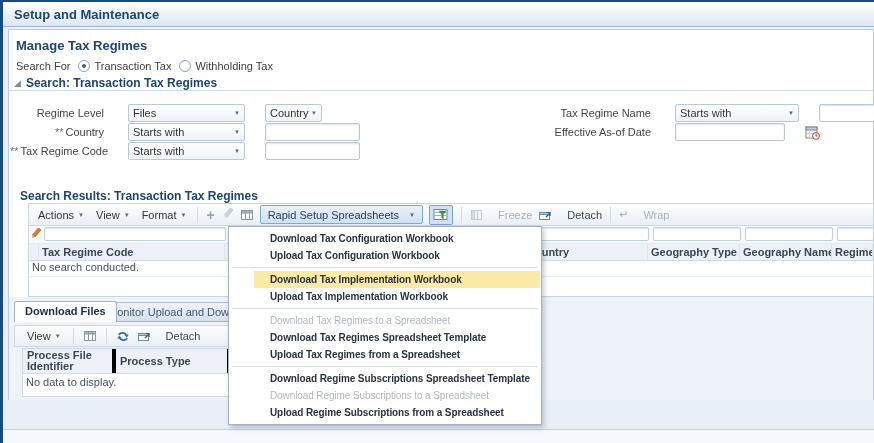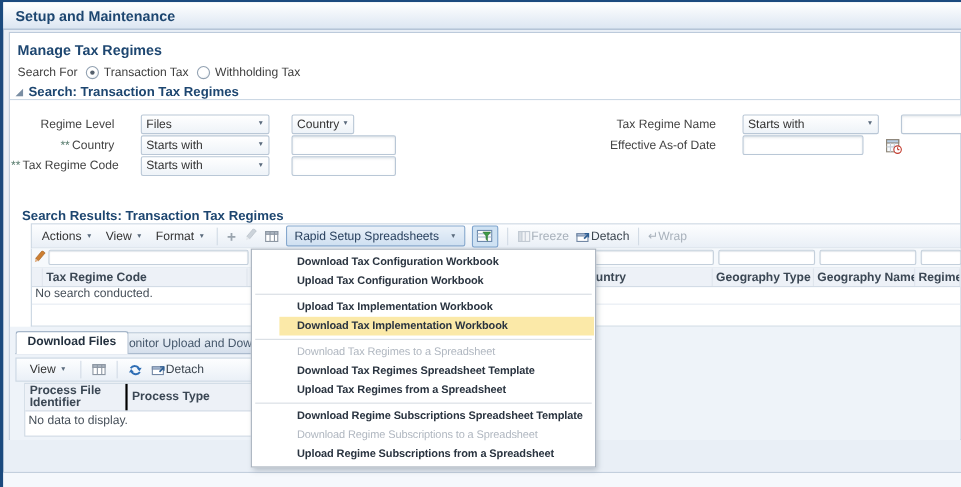--- a/index.html
+++ b/index.html
@@ -51,21 +51,21 @@
   
   #toolbar1 { left:28px; top:203px; width:846px; height:23px; border:1px solid #ccd7e3;
     background:linear-gradient(#fdfeff,#e9eff6); display:flex; align-items:center; padding:0 6px; gap:6px; }
   .tmenu { display:flex; align-items:center; gap:4px; color:#333; padding:1px 3px; }
   .tsep { width:1px; height:16px; background:#d2dbe5; margin:0 2px; }
   .plus { color:#9aa4ae; font-weight:bold; font-size:14px; line-height:12px; }
   .rssbtn { display:flex; align-items:center; gap:10px; border:1px solid #84a7cd; border-radius:2px;
     background:linear-gradient(#eaf1f9,#cfe0f1); padding:0 7px; height:19px; color:#29415e; }
   .qbebtn { width:24px; height:20px; border:1px solid #7ea3cc; border-radius:2px; background:#cfe2f3;
     display:flex; align-items:center; justify-content:center; }
-  .tbtn { display:flex; align-items:center; gap:0; color:#3c4650; }
+  .tbtn { display:flex; align-items:center; gap:15px; color:#3c4650; }
   .tbtn.dis { color:#a8b1bb; }
 
   
   #table1 { left:28px; top:226px; width:846px; height:71px; border:1px solid #c9d5e2; border-top:none; background:#fff; }
   #filterRow { display:flex; height:18px; background:#f6f9fc; border-bottom:1px solid #e1e8f0; }
   .pcell { width:14px; display:flex; align-items:center; justify-content:center; }
   .fcell { padding:1px 2px; flex:0 0 auto; }
   .finput { width:100%; height:14px; border:1px solid #c3cfdb; border-radius:2px; background:#fff;
     box-shadow:inset 0 1px 1px rgba(140,160,180,.25); font:10px "Liberation Sans",sans-serif; }
   #headerRow { display:flex; height:17px; background:#edf1f7; border-bottom:1px solid #d3dce6; align-items:stretch; }
@@ -81,21 +81,21 @@
     border:1px solid #9fb1c5; border-bottom:none; border-radius:3px 3px 0 0;
     font-weight:bold; color:#24313f; z-index:2; }
   #tabInactive { left:97px; top:302px; height:19px; width:215px; padding:3px 10px 0;
     background:linear-gradient(#eef3f8,#d5dfec); border:1px solid #aebecf; border-bottom:none;
     border-radius:3px 3px 0 0; color:#46586c; white-space:nowrap; overflow:hidden; z-index:1; }
   #tabLine { left:14px; top:321px; width:444px; height:1px; background:#a3b5c9; z-index:1; }
   #toolbar2 { left:14px; top:325px; width:444px; height:22px; border:1px solid #ccd7e3;
     background:linear-gradient(#fdfeff,#eaf0f7); display:flex; align-items:center; gap:7px; padding:0 9px; }
   #table2 { left:22px; top:348px; width:436px; height:49px; border:1px solid #ccd7e3; background:#fff; }
   #h2row { display:flex; background:#edf1f7; border-bottom:1px solid #d3dce6; height:25px; }
-  .hcell2 { padding:1px 4px; font-weight:bold; color:#3b4754; border-right:2px solid #000000;
+  .hcell2 { padding:1px 4px; font-weight:bold; color:#3b4754; border-right:4px solid #000000;
     line-height:11px; display:flex; align-items:center; flex:0 0 auto; }
   .n2row { height:15px; padding-left:3px; color:#47505a; display:flex; align-items:center; }
 
   #divider { left:3px; top:429px; width:871px; height:1px; background:#c3cfdd; }
   #belowDivider { left:3px; top:430px; width:871px; height:13px; background:#f5f8fc; }
 
   
   #menu { left:228px; top:226px; min-width:244px; width:max-content; background:#fff;
     border:1px solid #a7b1bd; box-shadow:2px 3px 5px rgba(80,95,110,.35); padding:3px 1px; z-index:50; }
   .mitem { font-size:10px; font-weight:600; letter-spacing:-0.1px; color:#2a3440;
@@ -343,22 +343,22 @@
     </div>
 </div>
 
 <div class="abs" id="divider"></div>
 <div class="abs" id="belowDivider"></div>
 
 <div class="abs" id="menu">
     <div class="mitem">Download Tax Configuration Workbook</div>
     <div class="mitem">Upload Tax Configuration Workbook</div>
     <div class="msep"></div>
+    <div class="mitem hl">Download Tax Implementation Workbook</div>
     <div class="mitem">Upload Tax Implementation Workbook</div>
-    <div class="mitem hl">Download Tax Implementation Workbook</div>
     <div class="msep"></div>
     <div class="mitem dis">Download Tax Regimes to a Spreadsheet</div>
     <div class="mitem">Download Tax Regimes Spreadsheet Template</div>
     <div class="mitem">Upload Tax Regimes from a Spreadsheet</div>
     <div class="msep"></div>
     <div class="mitem">Download Regime Subscriptions Spreadsheet Template</div>
     <div class="mitem dis">Download Regime Subscriptions to a Spreadsheet</div>
     <div class="mitem">Upload Regime Subscriptions from a Spreadsheet</div>
   </div>
 

